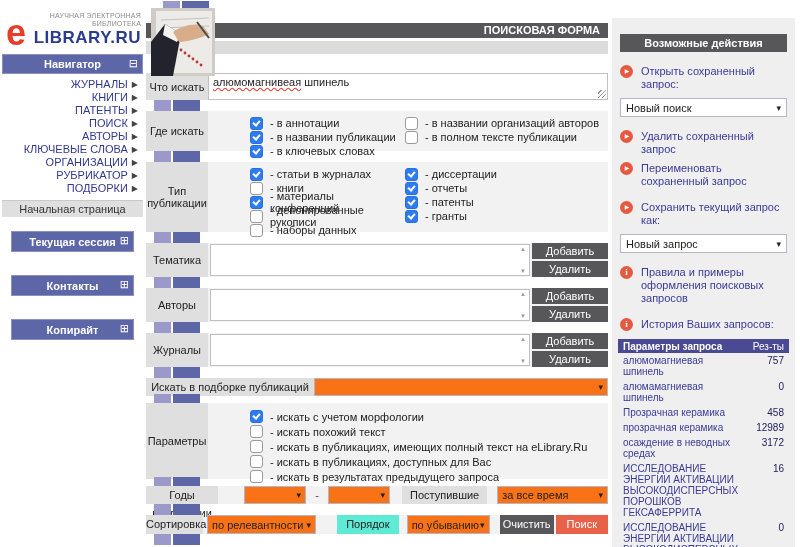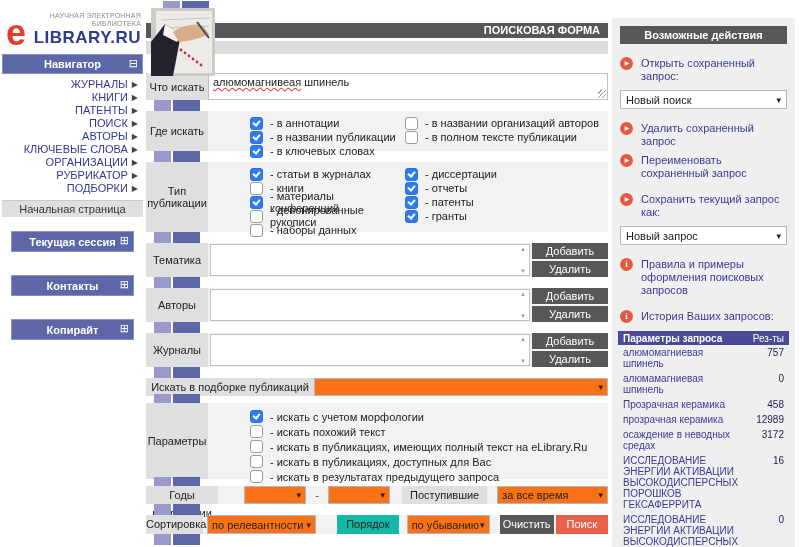--- a/index.html
+++ b/index.html
@@ -89,29 +89,29 @@
   .row-years .sel{height:18px}
   .sel-year{width:62px;margin-left:26px}
   .dash{width:22px;text-align:center;color:#444}
   .glabel{background:#dfdfdf;height:18px;line-height:18px;text-align:center;padding:0 8px;margin-left:12px}
   .sel-recv{flex:1;margin-left:10px}
   
   .row-sort{height:19px;align-items:center;background:#f2f2f2}
   .slabel{width:57px;flex-shrink:0;background:#dfdfdf;height:19px;line-height:19px;text-align:center}
   .row-sort .sel{height:19px}
   .sel-sort{width:116px;margin-left:4px}
-  .olabel{width:66px;background:#14b8a6;height:19px;line-height:19px;text-align:center;margin-left:21px}
+  .olabel{width:66px;background:#5eead4;height:19px;line-height:19px;text-align:center;margin-left:21px}
   .sel-order{width:88px;margin-left:8px}
   .btn-clear{background:#57575a;color:#fff;width:58px;height:19px;line-height:19px;
       text-align:center;margin-left:10px;cursor:pointer}
   .btn-search{background:#e8624a;color:#fff;width:56px;height:19px;line-height:19px;
       text-align:center;margin-left:2px;cursor:pointer}
   
   .right{position:absolute;left:612px;top:18px;width:183px;height:529px;background:#efefef;
-      box-sizing:border-box;padding:8px 6px 0 6px;overflow:hidden}
+      box-sizing:border-box;padding:16px 6px 0 6px;overflow:hidden}
   .acthead{background:#57575a;color:#fff;font-weight:bold;text-align:center;height:18px;
       line-height:18px;margin:0 2px}
   .actitem{display:flex;align-items:flex-start;margin:13px 2px 0 2px;color:#3a3a97;
       line-height:13px;cursor:pointer}
   .icn{width:13px;height:13px;border-radius:50%;background:#e45940;color:#fff;flex-shrink:0;
       margin-right:8px;display:flex;align-items:center;justify-content:center}
   .icn-play::after{content:"▶";font-size:6px;margin-left:1px}
   .icn-info::after{content:"i";font-size:9px;font-weight:bold;font-family:"Liberation Serif",serif}
   .actsel{margin:7px 2px 0 2px;background:#fff;border:1px solid #b5b5c5;height:17px;
       display:flex;align-items:center;padding:0 5px;cursor:pointer}

